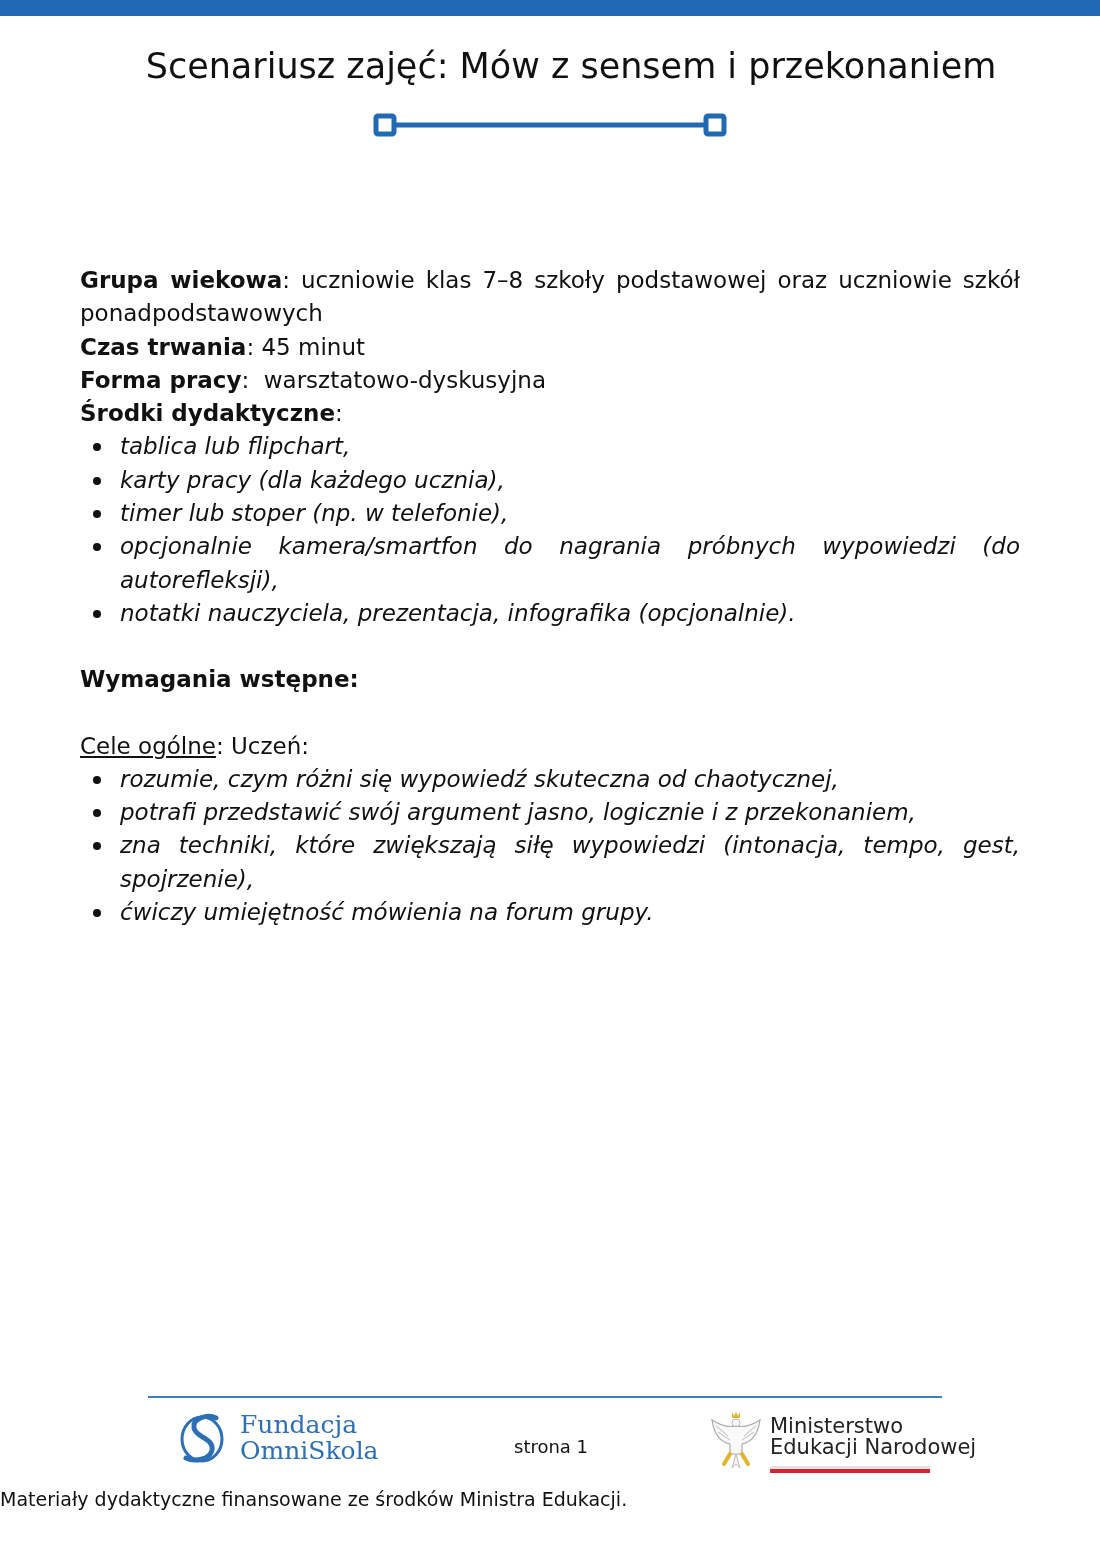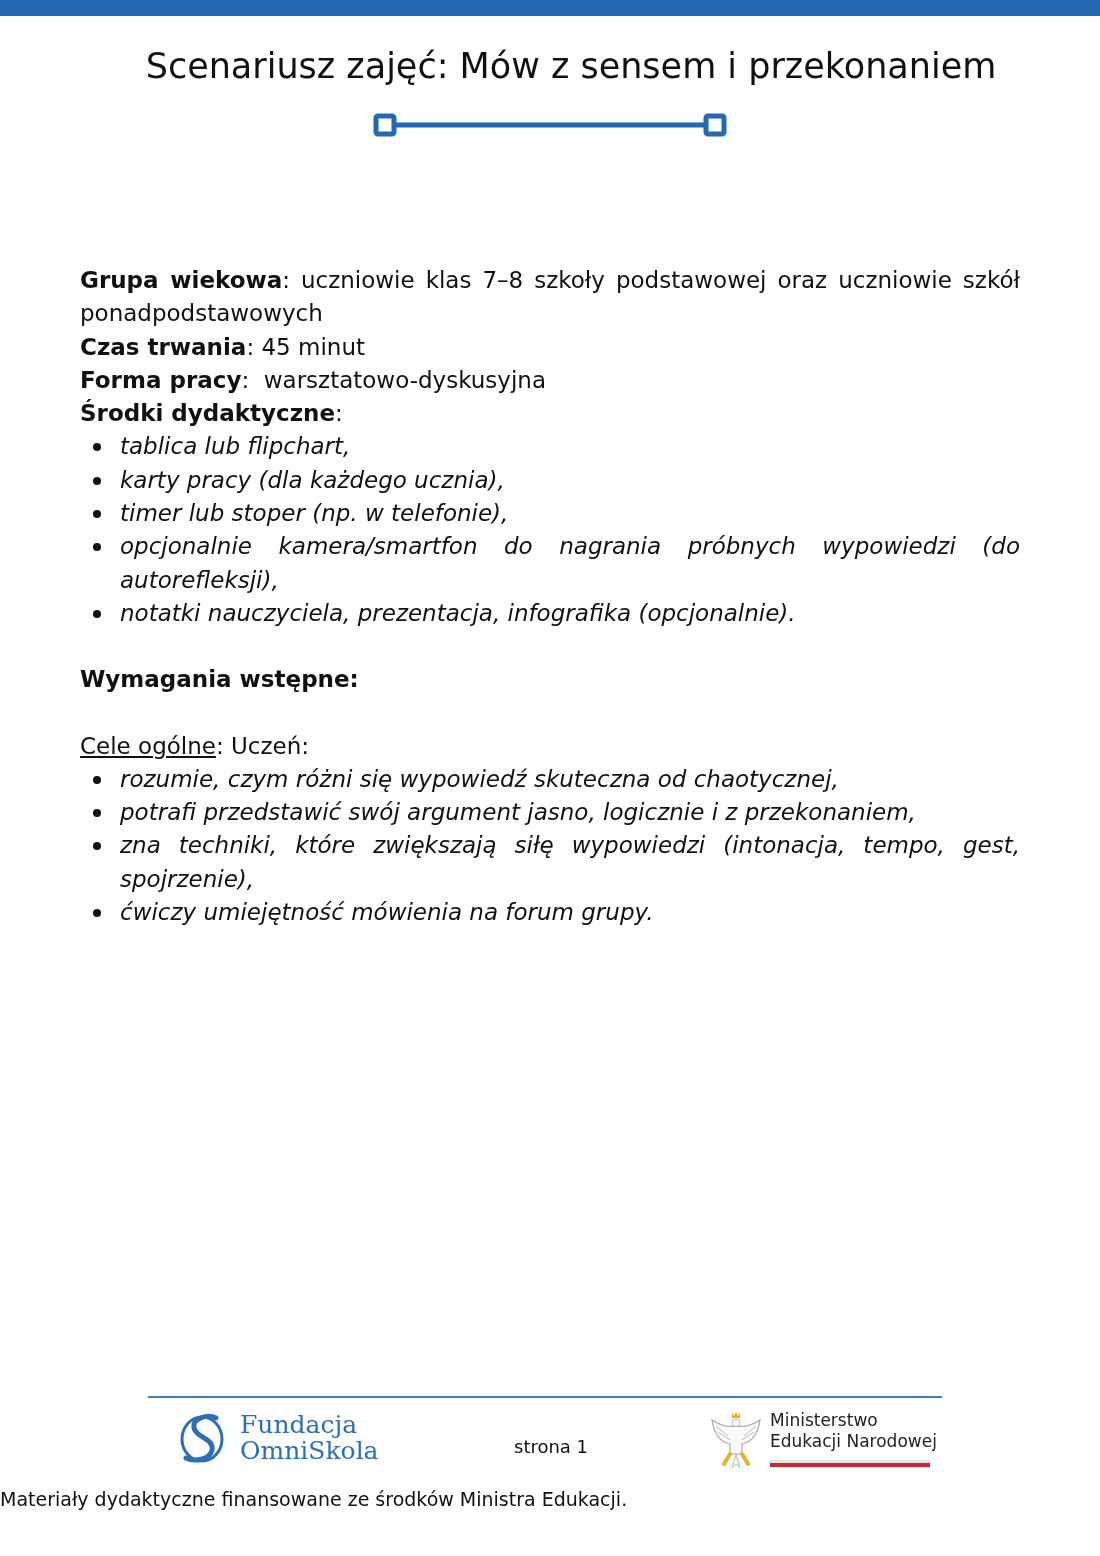--- a/index.html
+++ b/index.html
@@ -18,21 +18,21 @@
   ul.bullets li { position: relative; padding-left: 40px; text-align: justify; }
   ul.bullets li .dot { position: absolute; left: 13px; top: 13px; width: 8px; height: 8px;
                        border-radius: 50%; background: #111; }
   .u { text-decoration: underline; }
   .footer-line { position: absolute; left: 148px; top: 1396px; width: 794px; height: 2px; background: #3b80c0; }
   .fund-logo { position: absolute; left: 178px; top: 1412px; display: flex; align-items: center; }
   .fund-text { font-family: "DejaVu Serif", "Liberation Serif", serif; color: #2d6fb5;
                font-size: 25px; line-height: 26px; margin-left: 10px; }
   .page-num { position: absolute; left: 514px; top: 1436px; font-size: 18px; color: #111; }
   .men-logo { position: absolute; left: 708px; top: 1410px; display: flex; align-items: flex-start; }
-  .men-text { margin-left: 6px; font-size: 17px; line-height: 21px; color: #222; margin-top: 0; }
+  .men-text { margin-left: 6px; font-size: 21px; line-height: 21px; color: #222; margin-top: 6px; }
   .men-stripe { margin-top: 8px; width: 160px; }
   .men-stripe .w { height: 3px; background: #e5e5e5; }
   .men-stripe .r { height: 4px; background: #d6232e; }
   .footer-note { position: absolute; left: 0; top: 1488px; width: 1100px; text-align: left;
                  font-size: 19px; color: #111; }
 </style>
 </head>
 <body>
 
 <div class="top-bar"></div>

